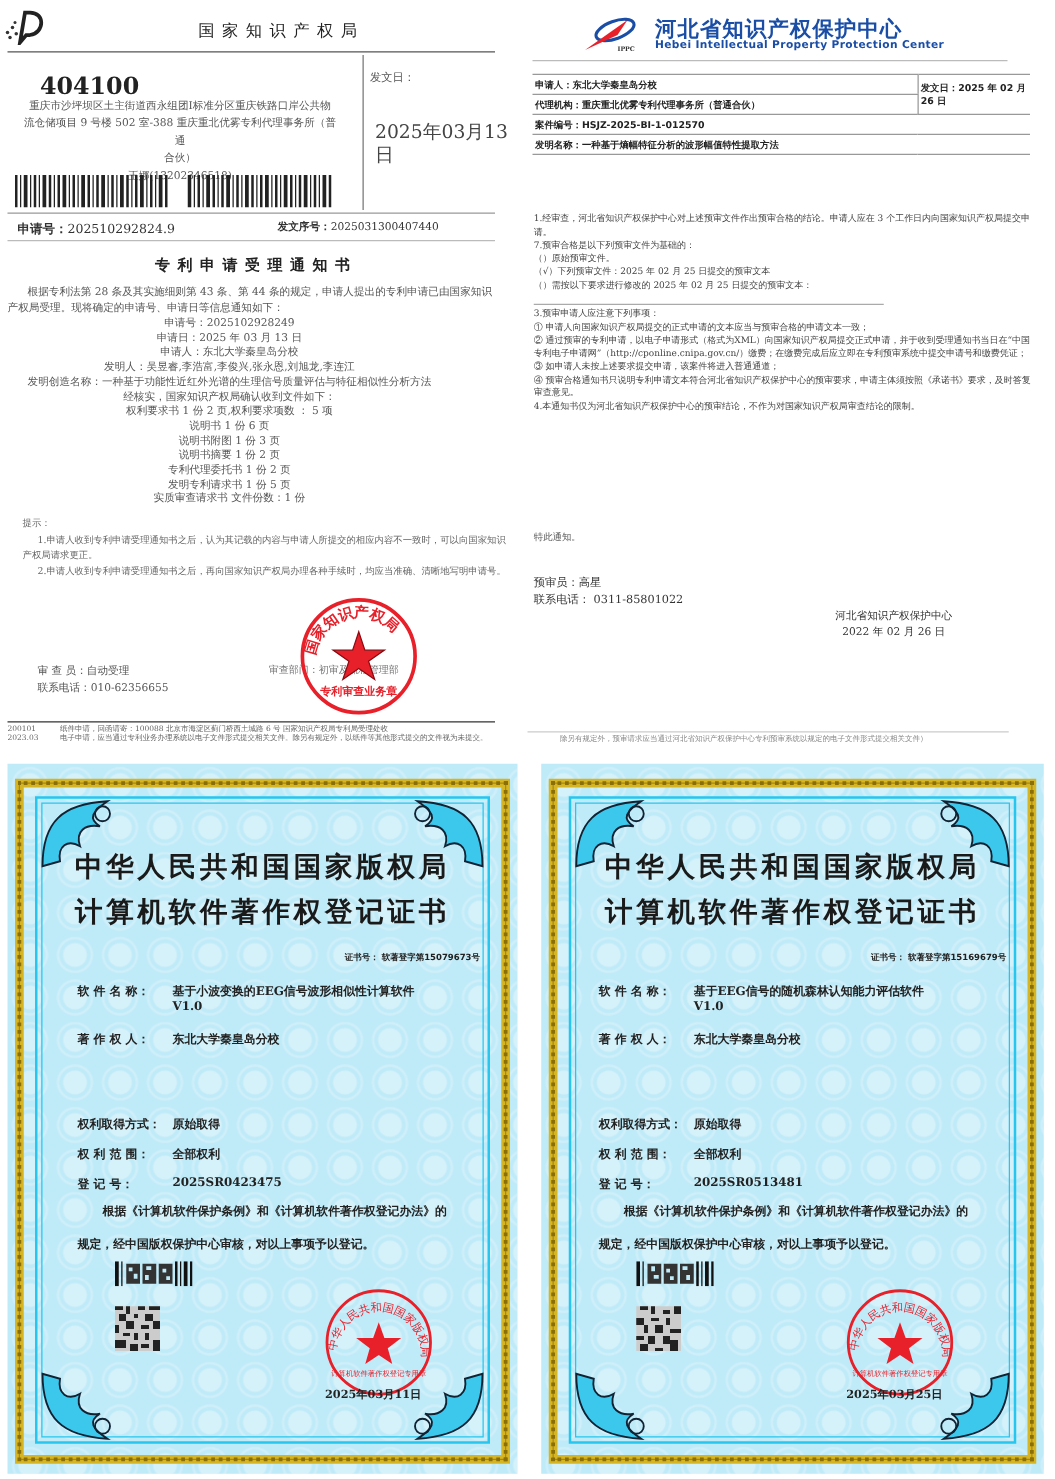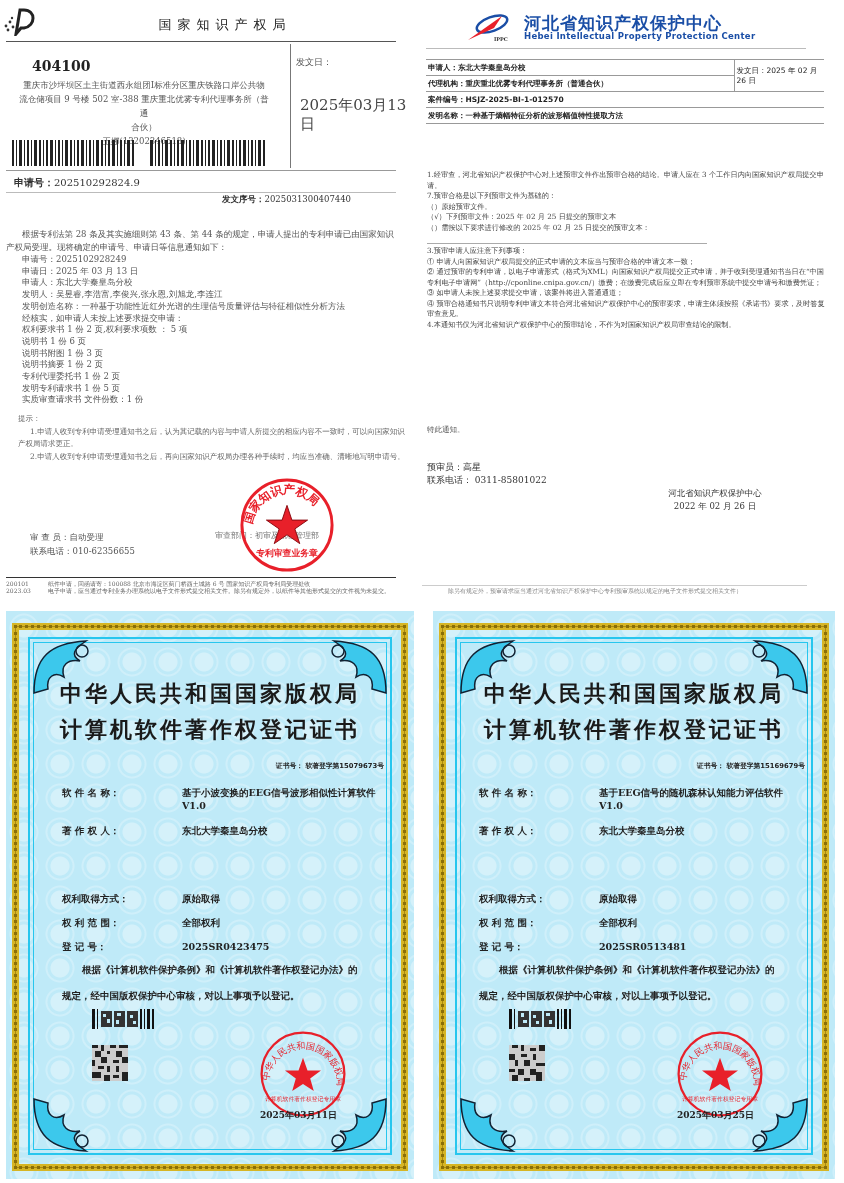--- a/index.html
+++ b/index.html
@@ -7,51 +7,51 @@
   body { position: relative; font-family: "DejaVu Serif", "Liberation Serif", serif; color: #333; }
 
   .doc { position: absolute; background: #fff; }
 
   
   #doc-cnipa { left: 0; top: 0; width: 410px; height: 600px; }
   #doc-cnipa .logo { position: absolute; left: 2px; top: 6px; width: 40px; height: 30px; }
   #doc-cnipa .office-title { position: absolute; left: 0; top: 16px; width: 410px; text-align: center; font-size: 13px; letter-spacing: 6px; color: #222; padding-left: 40px; }
   #doc-cnipa .rule-top { position: absolute; left: 6px; top: 41px; width: 390px; border-top: 1.5px solid #555; }
   #doc-cnipa .vrule { position: absolute; left: 290px; top: 44px; height: 124px; border-left: 1px solid #777; }
-  #doc-cnipa .postcode { position: absolute; left: 32px; top: 58px; font-size: 14px; font-weight: bold; color: #222; }
+  #doc-cnipa .postcode { position: absolute; left: 32px; top: 58px; font-size: 19px; font-weight: bold; color: #222; }
   #doc-cnipa .address { position: absolute; left: 16px; top: 78px; width: 256px; font-size: 8.5px; line-height: 14px; text-align: center; color: #555; }
   #doc-cnipa .date-label { position: absolute; left: 296px; top: 56px; font-size: 9px; color: #555; }
   #doc-cnipa .date-value { position: absolute; left: 300px; top: 96px; font-size: 15px; color: #444; letter-spacing: 0px; }
   #doc-cnipa .barcode { position: absolute; top: 140px; height: 26px; }
   #doc-cnipa .rule-mid { position: absolute; left: 6px; top: 170px; width: 390px; border-top: 1px solid #999; }
   #doc-cnipa .app-no { position: absolute; left: 14px; top: 176px; font-size: 10px; color: #333; }
   #doc-cnipa .app-no b { font-weight: bold; }
-  #doc-cnipa .seq-no { position: absolute; left: 222px; top: 176px; font-size: 8.5px; color: #333; margin-top: 18px; }
+  #doc-cnipa .seq-no { position: absolute; left: 222px; top: 176px; font-size: 8.5px; color: #333; }
   #doc-cnipa .rule-mid2 { position: absolute; left: 6px; top: 192px; width: 390px; border-top: 1px solid #bbb; }
   #doc-cnipa .notice-title { position: absolute; left: 0; top: 204px; width: 410px; text-align: center; font-size: 12px; font-weight: bold; letter-spacing: 6px; color: #222; }
   #doc-cnipa .intro { position: absolute; left: 6px; top: 228px; width: 392px; font-size: 8.5px; line-height: 12.5px; color: #555; text-indent: 16px; }
-  #doc-cnipa .fields { position: absolute; left: 22px; top: 254px; font-size: 8.5px; line-height: 11.7px; color: #555; }
+  #doc-cnipa .fields { position: absolute; left: 22px; top: 254px; font-size: 8.5px; line-height: 11.7px; color: #555; text-align: center; }
   #doc-cnipa .tips { position: absolute; left: 6px; top: 413px; width: 392px; font-size: 7.5px; line-height: 12.5px; color: #666; margin-left: 12px; }
   #doc-cnipa .tips p.ind { text-indent: 12px; }
   #doc-cnipa .examiner { position: absolute; left: 30px; top: 530px; font-size: 8.5px; line-height: 14px; color: #555; }
   #doc-cnipa .dept { position: absolute; left: 215px; top: 530px; font-size: 8px; color: #777; }
   #doc-cnipa .stamp { position: absolute; left: 238px; top: 476px; width: 98px; height: 98px; }
   #doc-cnipa .rule-foot { position: absolute; left: 6px; top: 577px; width: 390px; border-top: 1.5px solid #333; }
   #doc-cnipa .foot-codes { position: absolute; left: 6px; top: 580px; font-size: 6px; line-height: 7px; color: #666; }
   #doc-cnipa .foot-text { position: absolute; left: 48px; top: 580px; width: 350px; font-size: 6px; line-height: 7px; color: #666; }
 
   
   #doc-hebei { left: 420px; top: 0; width: 424px; height: 600px; }
   #doc-hebei .logo { position: absolute; left: 44px; top: 12px; width: 50px; height: 30px; }
   #doc-hebei .brand-cn { position: absolute; left: 104px; top: 12px; font-family: "DejaVu Sans", "Liberation Sans", sans-serif; font-size: 17px; font-weight: bold; color: #1a4ea6; letter-spacing: 1px; }
   #doc-hebei .brand-en { position: absolute; left: 104px; top: 31px; font-family: "DejaVu Sans", "Liberation Sans", sans-serif; font-size: 8.5px; font-weight: bold; color: #1a4ea6; letter-spacing: 0.3px; }
   #doc-hebei .hdr-rule { position: absolute; left: 6px; top: 48px; width: 380px; border-top: 1px solid #bbb; }
   #doc-hebei table.info { position: absolute; left: 6px; top: 59px; width: 398px; border-collapse: collapse; font-size: 7.5px; color: #222; }
   #doc-hebei table.info td { border-top: 1px solid #999; border-bottom: 1px solid #999; height: 16px; padding: 0 2px; font-weight: bold; font-family: "DejaVu Sans", "Liberation Sans", sans-serif; }
-  #doc-hebei table.info td.datecell { border-left: 1px solid #999; width: 90px; vertical-align: middle; font-weight: normal; margin-left: 48px; }
+  #doc-hebei table.info td.datecell { border-left: 1px solid #999; width: 90px; vertical-align: middle; font-weight: bold; margin-left: 48px; }
   #doc-hebei .notice-title { position: absolute; left: 0; top: 156px; width: 424px; text-align: center; font-size: 10.5px; font-weight: bold; color: #222; }
   #doc-hebei .body { position: absolute; left: 7px; top: 170px; width: 402px; font-size: 7.2px; line-height: 10.5px; color: #444; }
   #doc-hebei .body .hr { width: 280px; border-top: 1px solid #aaa; margin: 3px 0 2px 0; }
   #doc-hebei .closing { position: absolute; left: 7px; top: 425px; font-size: 7.5px; color: #555; }
   #doc-hebei .reviewer { position: absolute; left: 7px; top: 461px; font-size: 9px; line-height: 13px; color: #333; }
   #doc-hebei .sign { position: absolute; left: 245px; top: 487px; width: 100px; text-align: center; font-size: 8.5px; line-height: 13px; color: #333; }
   #doc-hebei .foot-rule { position: absolute; left: 2px; top: 585px; width: 385px; border-top: 1px solid #ccc; }
   #doc-hebei .foot-text { position: absolute; left: 28px; top: 587px; font-size: 6px; color: #888; }
 
   
@@ -68,21 +68,21 @@
                 border: 3px dotted #8a6f08; }
   .cert .inner { position: absolute; left: 22px; top: 26px; right: 22px; bottom: 24px; border: 2px solid #27c6ee; }
   .cert .inner::after { content: ""; position: absolute; left: 3px; top: 3px; right: 3px; bottom: 3px; border: 1px solid #27c6ee; }
   .cert .corner { position: absolute; width: 70px; height: 60px; }
   .cert .title1, .cert .title2 { position: absolute; left: 0; width: 100%; text-align: center; font-family: "DejaVu Serif", "Liberation Serif", serif; font-weight: bold; color: #1a1a1a; letter-spacing: 3px; font-size: 22px; }
   .cert .title1 { top: 68px; }
   .cert .title2 { top: 104px; }
   .cert .certno { position: absolute; right: 30px; top: 150px; font-size: 6.8px; font-weight: bold; color: #222; font-family: "DejaVu Sans", "Liberation Sans", sans-serif; }
   .cert .row { position: absolute; left: 56px; font-size: 9.5px; font-weight: bold; color: #222; font-family: "DejaVu Serif", "Liberation Serif", serif; }
   .cert .row .lbl { display: inline-block; width: 76px; letter-spacing: 0px; }
-  .cert .row .val { display: inline-block; vertical-align: top; margin-left: 44px; }
+  .cert .row .val { display: inline-block; vertical-align: top; }
   .cert .para { position: absolute; left: 56px; right: 40px; font-size: 9.5px; font-weight: bold; color: #222; line-height: 26px; font-family: "DejaVu Serif", "Liberation Serif", serif; }
   .cert .para .ind { padding-left: 20px; }
   .cert .barcode2 { position: absolute; left: 86px; top: 398px; width: 62px; height: 20px; }
   .cert .qr { position: absolute; left: 86px; top: 434px; width: 36px; height: 36px; }
   .cert .seal { position: absolute; left: 252px; top: 418px; width: 90px; height: 90px; }
   .cert .seal-date { position: absolute; left: 254px; top: 498px; font-size: 9px; font-weight: bold; color: #222; font-family: "DejaVu Serif", "Liberation Serif", serif; }
 </style>
 </head>
 <body>
 
@@ -182,28 +182,29 @@
 
   <div class="rule-mid"></div>
   <div class="app-no">
     <b>申请号：</b><span>202510292824.9</span>
   </div>
   <div class="seq-no">
     <b>发文序号：</b><span>2025031300407440</span>
   </div>
   <div class="rule-mid2"></div>
 
+  <div class="notice-title">专利申请受理通知书</div>
   <div class="intro">根据专利法第 28 条及其实施细则第 43 条、第 44 条的规定，申请人提出的专利申请已由国家知识产权局受理。现将确定的申请号、申请日等信息通知如下：</div>
   <div class="fields">
     <div>申请号：2025102928249</div>
     <div>申请日：2025 年 03 月 13 日</div>
     <div>申请人：东北大学秦皇岛分校</div>
     <div>发明人：吴昱睿,李浩富,李俊兴,张永恩,刘旭龙,李连江</div>
     <div>发明创造名称：一种基于功能性近红外光谱的生理信号质量评估与特征相似性分析方法</div>
-    <div>经核实，如申请人未按上述要求提交申请：</div>
+    <div>经核实，国家知识产权局确认收到文件如下：</div>
     <div>权利要求书 1 份 2 页,权利要求项数 ：  5 项</div>
     <div>说明书 1 份 6 页</div>
     <div>说明书附图 1 份 3 页</div>
     <div>说明书摘要 1 份 2 页</div>
     <div>专利代理委托书 1 份 2 页</div>
     <div>发明专利请求书 1 份 5 页</div>
     <div>实质审查请求书 文件份数：1 份</div>
   </div>
 
   <div class="tips">

